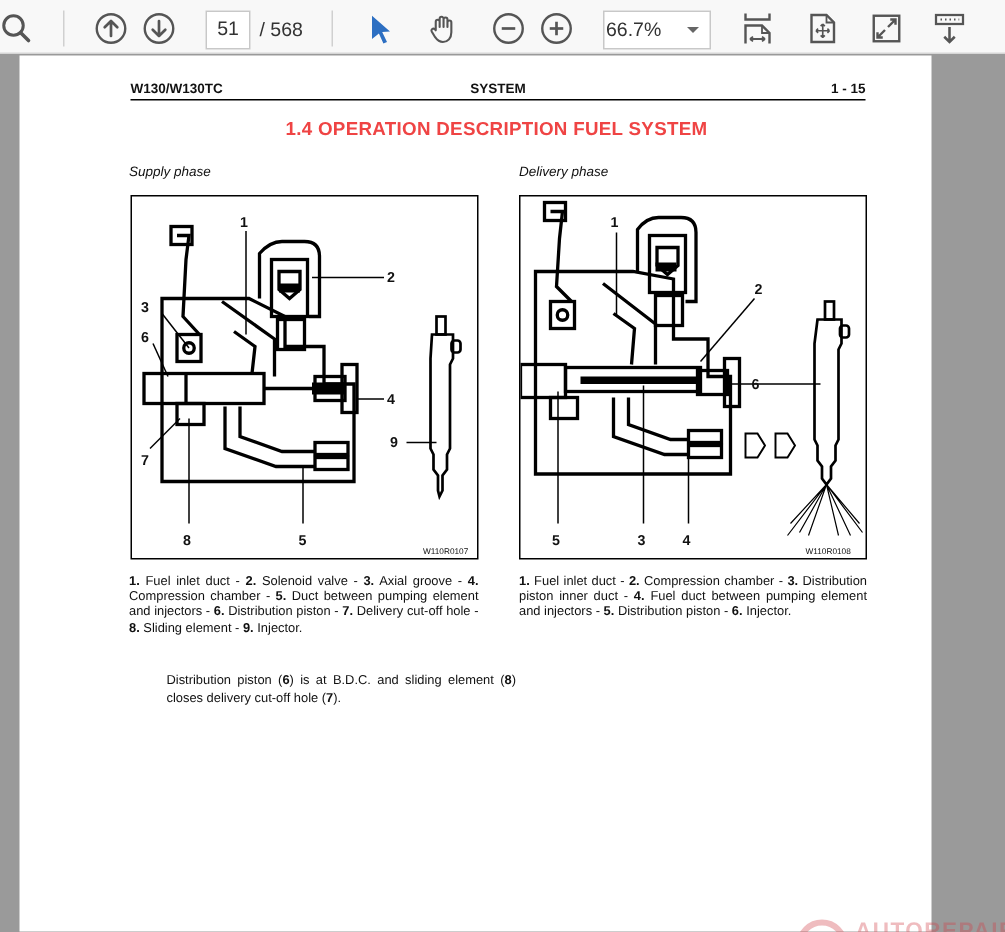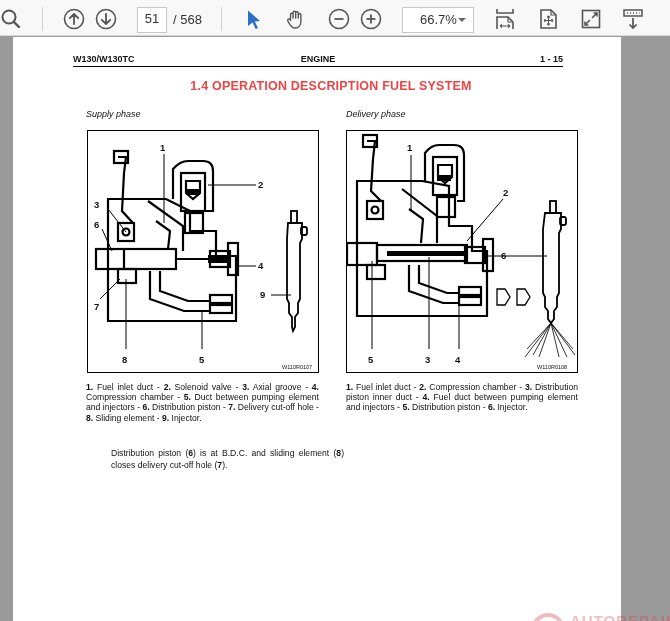--- a/index.html
+++ b/index.html
@@ -3,27 +3,27 @@
 <meta charset="utf-8">
 <style>
   * { box-sizing: border-box; margin: 0; padding: 0; }
   html, body { width: 670px; height: 621px; overflow: hidden; background: #9a9a9a; font-family: "Liberation Sans", sans-serif; }
   .toolbar { position: absolute; left: 0; top: 0; width: 670px; height: 36px; background: #f8f8f8; border-bottom: 1px solid #d6d6d6; }
   .tb-icon { position: absolute; top: 8px; width: 22px; height: 22px; cursor: pointer; }
   .tb-icon svg { width: 22px; height: 22px; display: block; }
   .tb-sep { position: absolute; top: 7px; width: 1px; height: 24px; background: #d0d0d0; }
   .page-input { position: absolute; left: 137px; top: 7px; width: 30px; height: 26px; border: 1px solid #c8c8c8; background: #fff; font-size: 13px; color: #333; text-align: center; line-height: 22px; }
   .page-total { position: absolute; left: 173px; top: 12px; font-size: 13px; color: #333; }
-  .zoom-select { position: absolute; left: 402px; top: 7px; width: 72px; height: 26px; border: 1px solid #c8c8c8; background: #fff; font-size: 13px; color: #333; line-height: 24px; padding-left: 17px; cursor: pointer; }
+  .zoom-select { position: absolute; left: 402px; top: 7px; width: 72px; height: 26px; border: 1px solid #c8c8c8; background: #fff; font-size: 13px; color: #333; line-height: 24px; padding-left: 1px; cursor: pointer; }
   .zoom-select .caret { position: absolute; right: 7px; top: 10px; width: 0; height: 0; border-left: 4px solid transparent; border-right: 4px solid transparent; border-top: 4px solid #666; }
 
   .viewer { position: absolute; left: 0; top: 37px; width: 670px; height: 584px; background: #9a9a9a; }
   .page { position: absolute; left: 13px; top: 0; width: 608px; height: 584px; background: #fff; }
 
-  .hdr { position: absolute; left: 60px; top: 16px; width: 490px; height: 14px; border-bottom: 1px solid #000; font-size: 9px; font-weight: bold; color: #111; }
+  .hdr { position: absolute; left: 74px; top: 16px; width: 490px; height: 14px; border-bottom: 1px solid #000; font-size: 9px; font-weight: bold; color: #111; }
   .hdr .l { position: absolute; left: 0; top: 1px; }
   .hdr .c { position: absolute; left: 0; right: 0; top: 1px; text-align: center; }
   .hdr .r { position: absolute; right: 0; top: 1px; }
 
   .title { position: absolute; left: 73px; top: 42px; width: 490px; text-align: center; font-size: 12.5px; font-weight: bold; color: #ef4444; letter-spacing: 0.2px; }
   .phase { position: absolute; top: 72px; font-size: 9px; font-style: italic; color: #111; }
 
   .fig { position: absolute; border: 1px solid #000; background: #fff; }
   .fig svg { position: absolute; left: 0; top: 0; }
   .caption { position: absolute; font-size: 8.6px; line-height: 10.2px; color: #111; text-align: justify; }
@@ -121,21 +121,21 @@
         <path d="M11 10v10M7.5 16.5L11 20l3.5-3.5" fill="none" stroke="#555" stroke-width="1.7"></path>
       </svg>
   </div>
 </div>
 
 <div class="viewer">
   <div class="page">
 
     <div class="hdr">
       <span class="l">W130/W130TC</span>
-      <span class="c">ENGINE</span>
+      <span class="c">SYSTEM</span>
       <span class="r">1 - 15</span>
     </div>
 
     <div class="title">1.4  OPERATION DESCRIPTION FUEL SYSTEM</div>
 
     <div class="phase" style="left:73px;">Supply phase</div>
     <div class="phase" style="left:333px;">Delivery phase</div>
 
     <div class="fig" style="left:74px; top:93px; width:232px; height:243px;">
       <svg width="232" height="243" viewBox="0 0 232 243">

